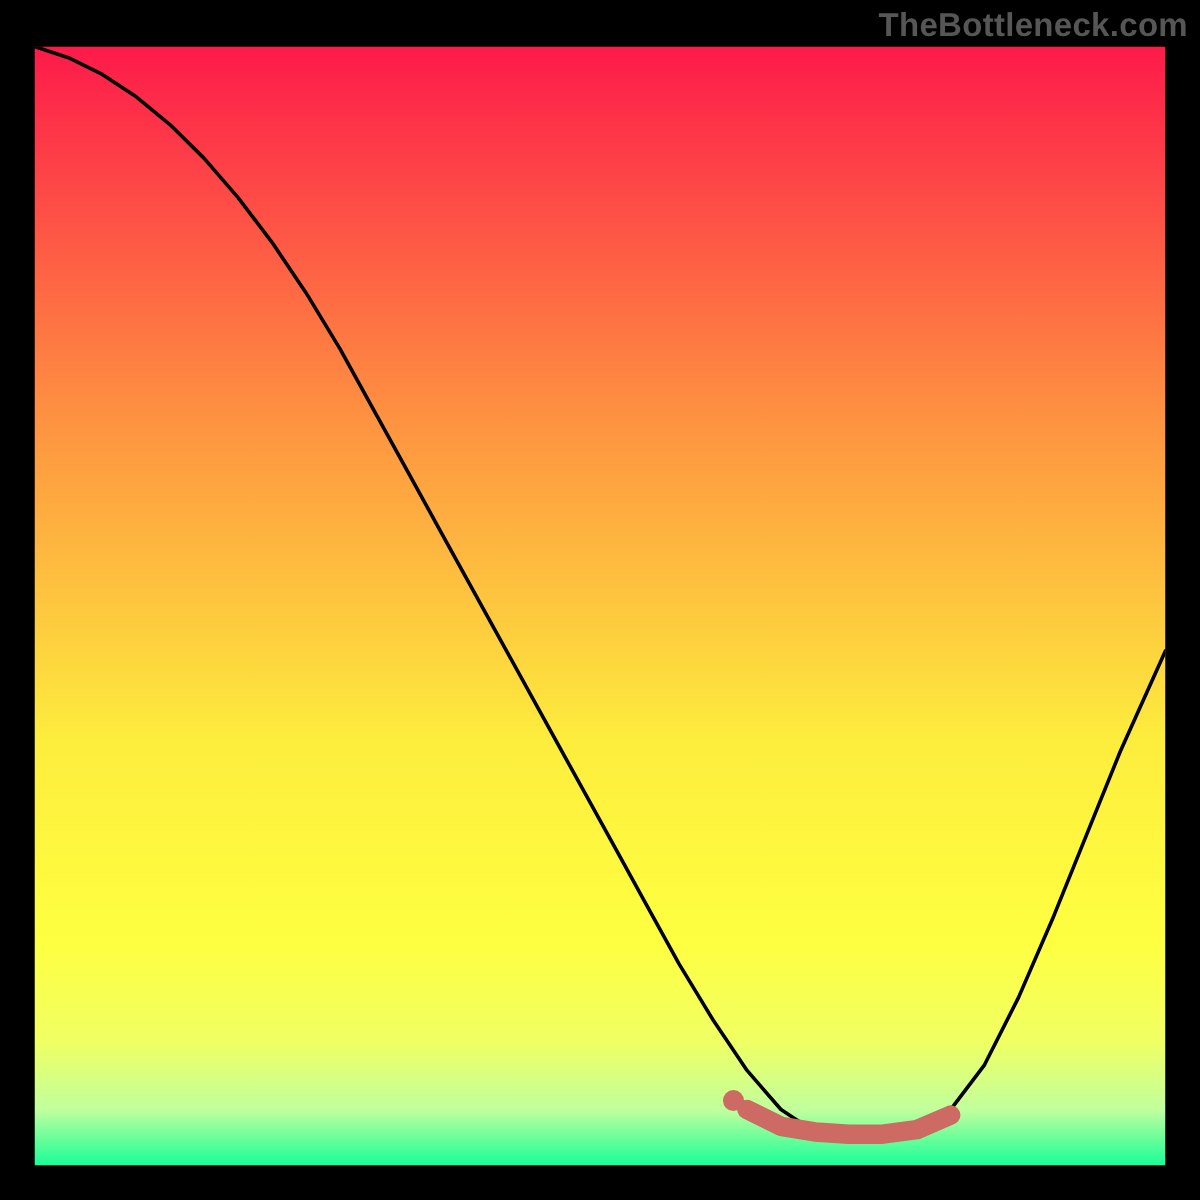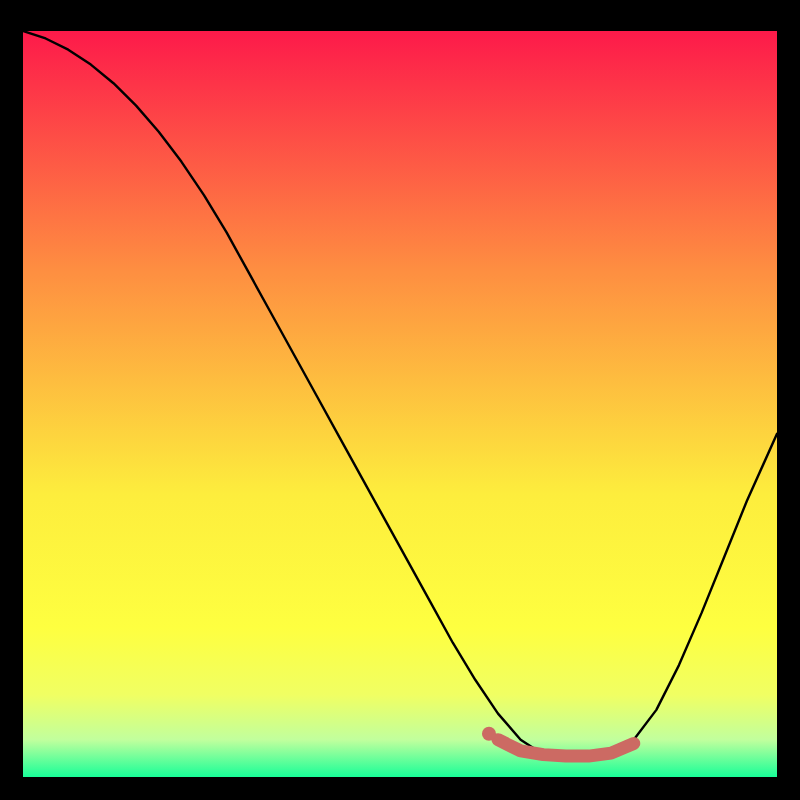--- a/index.html
+++ b/index.html
@@ -32,20 +32,21 @@
   svg.plot {
     display: block;
     width: 100%;
     height: 100%;
   }
 </style>
 </head>
 <body>
 
 <div class="container">
+  <div class="attribution">TheBottleneck.com</div>
 
   <div class="plot-frame">
     <svg class="plot" viewBox="0 0 754 746" preserveAspectRatio="none">
       <defs>
         <linearGradient id="bg-grad" x1="0" y1="0" x2="0" y2="1">
           <stop id="g0" offset="0%" stop-color="#fd1a4a"></stop>
           <stop id="g1" offset="32%" stop-color="#fe8e41"></stop>
           <stop id="g2" offset="62%" stop-color="#fded3d"></stop>
           <stop id="g3" offset="80%" stop-color="#feff40"></stop>
           <stop id="g4" offset="89%" stop-color="#f0ff63"></stop>

